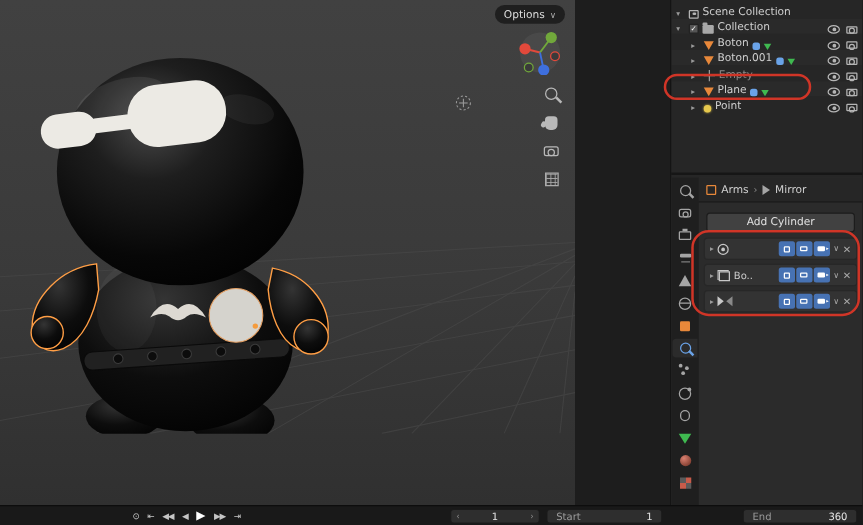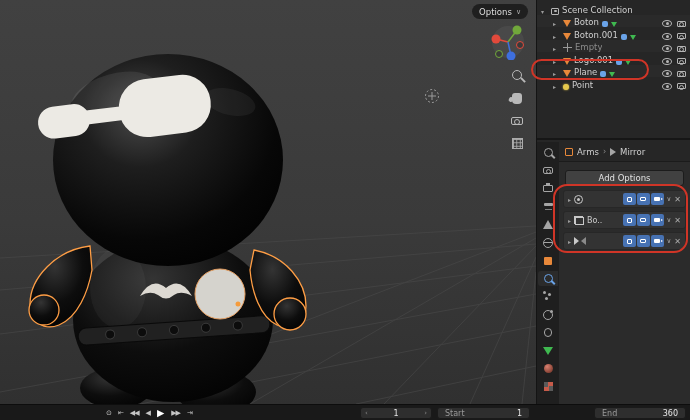--- a/index.html
+++ b/index.html
@@ -1,20 +1,20 @@
 <!DOCTYPE html>
 <html><head>
 <meta charset="utf-8">
 <style>
   * { margin:0; padding:0; box-sizing:border-box; }
   html,body { width:690px; height:420px; overflow:hidden; }
   body { position:relative; background:#1d1d1d; font-family:"DejaVu Sans",sans-serif; color:#c8c8c8; }
 
   
-  .viewport { position:absolute; left:0; top:0; width:536px; height:404px;
+  .viewport { position:absolute; left:0; top:0; width:460px; height:404px;
               background:linear-gradient(#414141,#3a3a3a 55%,#303030); overflow:hidden; }
   .scene-svg { position:absolute; inset:0; }
 
   .options-btn { position:absolute; top:4px; right:8px; height:15px; padding:0 7px;
                  background:#1f1f1f; border-radius:9px; display:flex; align-items:center; gap:4px;
                  font-size:8.5px; color:#ddd; cursor:default; }
   .options-caret { font-size:7px; color:#aaa; }
 
   .nav-gizmo { position:absolute; top:24px; right:10px; width:36px; height:36px; }
 
@@ -252,20 +252,30 @@
 
 <div class="right-panel">
 
   <div class="outliner">
     <div class="o-row">
       <span class="exp">▾</span>
       <span class="oi oi-scene"></span>
       <span class="olabel">Scene Collection</span>
     </div>
     <div class="o-row">
+      <span class="exp">▾</span>
+      <span class="chk">✓</span>
+      <span class="oi oi-coll"></span>
+      <span class="olabel">Collection</span>
+      <span class="o-right">
+          <span class="i-eye"></span>
+          <span class="i-cam"></span>
+        </span>
+    </div>
+    <div class="o-row">
       <span class="ind"></span>
         <span class="exp">▸</span>
       <span class="oi oi-mesh"></span>
       <span class="olabel">Boton</span>
       <span class="badge b-wrench"></span>
       <span class="badge b-data"></span>
       <span class="o-right">
           <span class="i-eye"></span>
           <span class="i-cam"></span>
         </span>
@@ -280,32 +290,20 @@
       <span class="o-right">
           <span class="i-eye"></span>
           <span class="i-cam"></span>
         </span>
     </div>
     <div class="o-row dim">
       <span class="ind"></span>
         <span class="exp">▸</span>
       <span class="oi oi-empty"></span>
       <span class="olabel">Empty</span>
-      <span class="o-right">
-          <span class="i-eye"></span>
-          <span class="i-cam"></span>
-        </span>
-    </div>
-    <div class="o-row">
-      <span class="ind"></span>
-        <span class="exp">▸</span>
-      <span class="oi oi-mesh"></span>
-      <span class="olabel">Logo.001</span>
-      <span class="badge b-wrench"></span>
-      <span class="badge b-data"></span>
       <span class="o-right">
           <span class="i-eye"></span>
           <span class="i-cam"></span>
         </span>
     </div>
     <div class="o-row">
       <span class="ind"></span>
         <span class="exp">▸</span>
       <span class="oi oi-mesh"></span>
       <span class="olabel">Plane</span>
@@ -376,21 +374,21 @@
 
     <div class="pcontent">
       <div class="breadcrumb">
         <span class="bc-obj"></span>
         <span>Arms</span>
         <span class="bc-sep">›</span>
         <span class="bc-mod"></span>
         <span>Mirror</span>
       </div>
 
-      <div class="add-mod">Add Options</div>
+      <div class="add-mod">Add Cylinder</div>
 
       <div class="mods">
         <div class="mod-row">
           <span class="mod-exp">▸</span>
           <span class="m-gear"></span>
           <span class="m-name"></span>
           <span class="toggles">
             <span class="tg">
                 <span class="g-edit"></span>
               </span>

